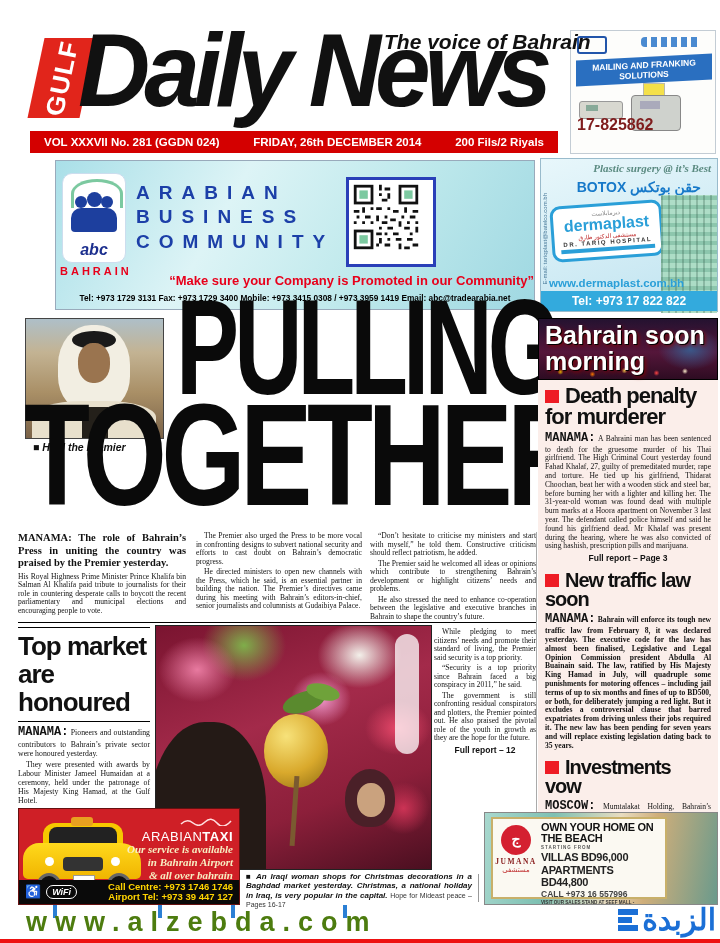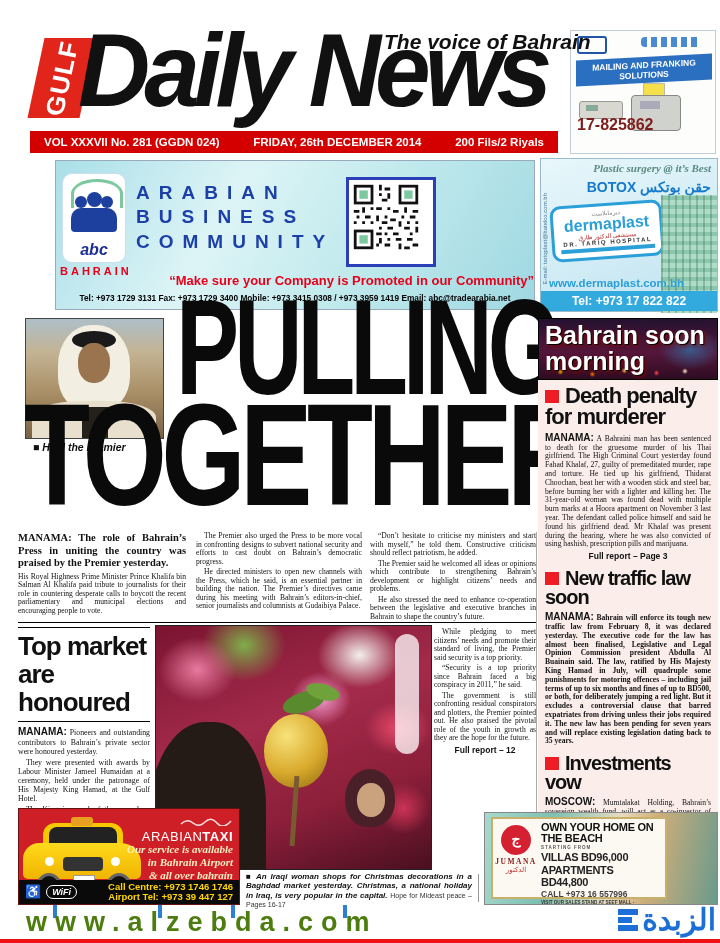--- a/index.html
+++ b/index.html
@@ -38,21 +38,21 @@
               font:700 13px "Liberation Sans",sans-serif}
   .abc-contact{position:absolute;left:0;right:0;top:132px;text-align:center;color:#000;
                font:700 8.3px "Liberation Sans",sans-serif}
   .qr-wrap{position:absolute;left:290px;top:16px;width:80px;height:80px;background:#fff;
            border:3px solid #2a3fb8;padding:2px}
 
   
   .derma{left:540px;top:158px;width:178px;height:154px;border:1px solid #9bc;box-sizing:border-box;
          background:linear-gradient(160deg,#e8f7fb,#bfe3f0)}
   .derma-tag{position:absolute;right:6px;top:3px;font:italic 700 11px "Liberation Serif",serif;color:#5a8a80}
-  .derma-botox{position:absolute;right:6px;top:20px;color:#1779c9;font:900 14px "Liberation Sans",sans-serif}
+  .derma-botox{position:absolute;right:16px;top:20px;color:#1779c9;font:900 14px "Liberation Sans",sans-serif}
   .derma-email{position:absolute;left:1px;top:34px;writing-mode:vertical-rl;transform:rotate(180deg);
                font:400 6px "Liberation Sans",sans-serif;color:#4a7a9a}
   .derma-logo{position:absolute;left:10px;top:44px;width:112px;height:56px;background:#fff;
               border:3px solid #2a9fd8;border-radius:10px;transform:rotate(-4deg);
               text-align:center;padding-top:3px;box-sizing:border-box}
   .derma-logo .ar1{font-size:6px;color:#888;display:block}
   .derma-logo .brand{font:700 16px/1 "Liberation Sans",sans-serif;color:#2a9fd8;display:block}
   .derma-logo .ar2{font-size:6px;color:#c03030;display:block}
   .derma-logo .hosp{font:700 6px "Liberation Sans",sans-serif;color:#333;letter-spacing:1.5px;display:block}
   .derma-logo .bar{height:4px;background:#2a9fd8;margin:2px 6px 0}
@@ -69,21 +69,21 @@
   .premier-cap{left:33px;top:441px;font:italic 700 10.5px "Liberation Sans",sans-serif}
   .hl{font-family:"Liberation Sans",sans-serif;font-weight:900;color:#0a0a0a;white-space:nowrap;
       transform-origin:left top;line-height:1}
   .hl1{left:176px;top:280px;font-size:135px;letter-spacing:-7px;transform:scaleX(.70)}
   .hl2{left:24px;top:384px;font-size:144px;letter-spacing:-7px;transform:scaleX(.75)}
 
   .col{width:166px;font:400 7.6px/1.12 "Liberation Serif",serif;text-align:justify}
   .col p{margin:0 0 2px;text-indent:8px}
   .col p.noind{text-indent:0}
   .lead-p{font:700 10.5px/1.2 "Liberation Serif",serif;text-indent:0 !important;margin-bottom:3px !important}
-  .dl{font-family:Liberation Sans, sans-serif;font-weight:700;font-size:10px}
+  .dl{font-family:Liberation Mono, monospace;font-weight:700;font-size:12px}
   .report{font:700 8.5px "Liberation Sans",sans-serif;text-align:center;margin-top:2px}
   .rule-h{left:18px;top:622px;width:519px;height:1px;background:#000}
   .div-v1{left:536px;top:532px;width:1px;height:296px;background:#aaa}
 
   
   .sidebar{left:538px;top:318px;width:180px;height:494px;background:#fbeeea;overflow:hidden}
   .sb-head{height:62px;border:1px solid #000;box-sizing:border-box;padding:3px 6px;
      background:radial-gradient(3px 3px at 12% 88%,#ffd700,transparent),
                 radial-gradient(3px 3px at 30% 92%,#ff7a00,transparent),
                 radial-gradient(3px 3px at 48% 86%,#ffdd55,transparent),
@@ -379,21 +379,21 @@
         <div>Airport Tel: +973 39 447 127</div>
       </div>
     </div>
   </div>
 
   <div class="abs jumana">
     <div class="jum-box">
       <div class="jum-logo">
         <div class="jum-circle">ج</div>
         <div class="jum-brand">JUMANA</div>
-        <div class="jum-brand-ar">الدكتور</div>
+        <div class="jum-brand-ar">مستشفى</div>
       </div>
       <div class="jum-txt">
         <div class="jum-h">OWN YOUR HOME ON</div>
         <div class="jum-h">THE BEACH</div>
         <div class="jum-start">STARTING FROM</div>
         <div class="jum-big">VILLAS BD96,000</div>
         <div class="jum-big">APARTMENTS BD44,800</div>
         <div class="jum-call">CALL +973 16 557996</div>
         <div class="jum-visit">VISIT OUR SALES STAND AT SEEF MALL - ENTRANCE 1</div>
 

